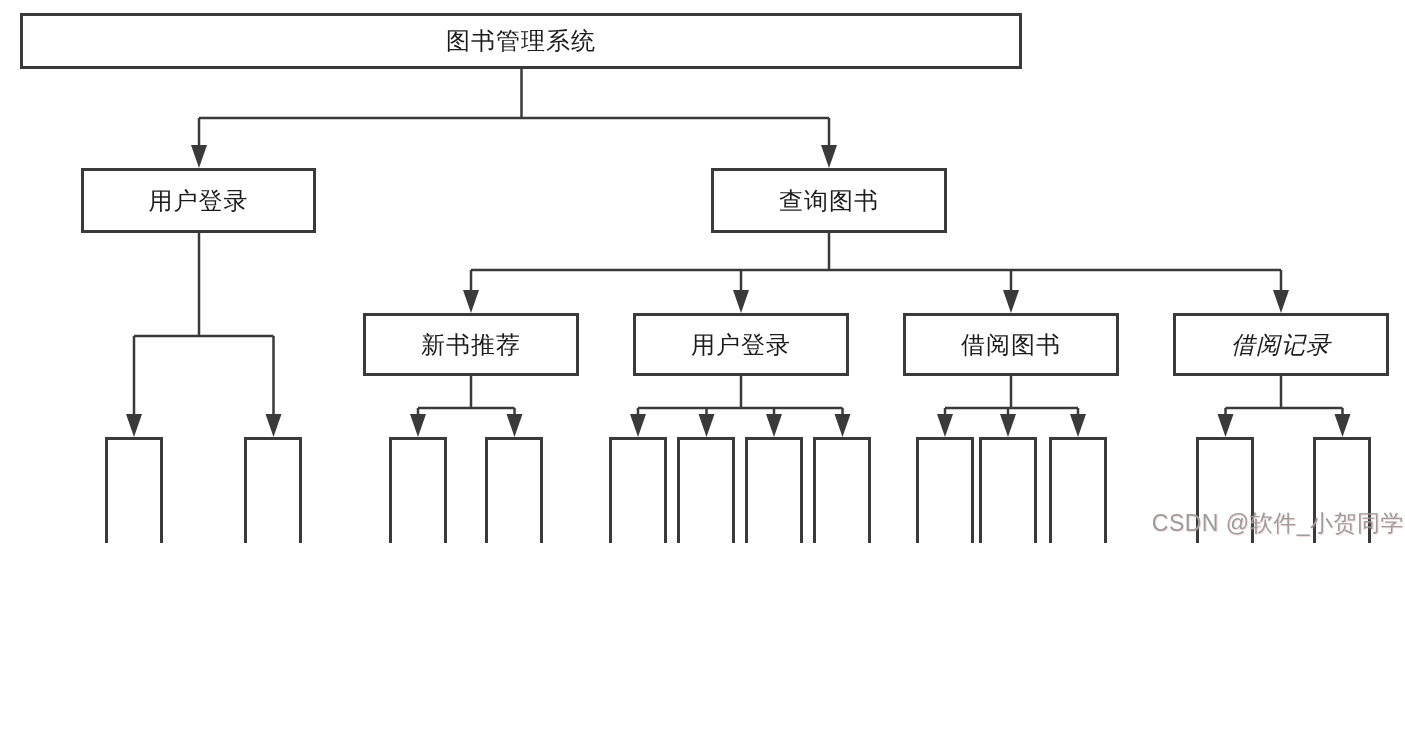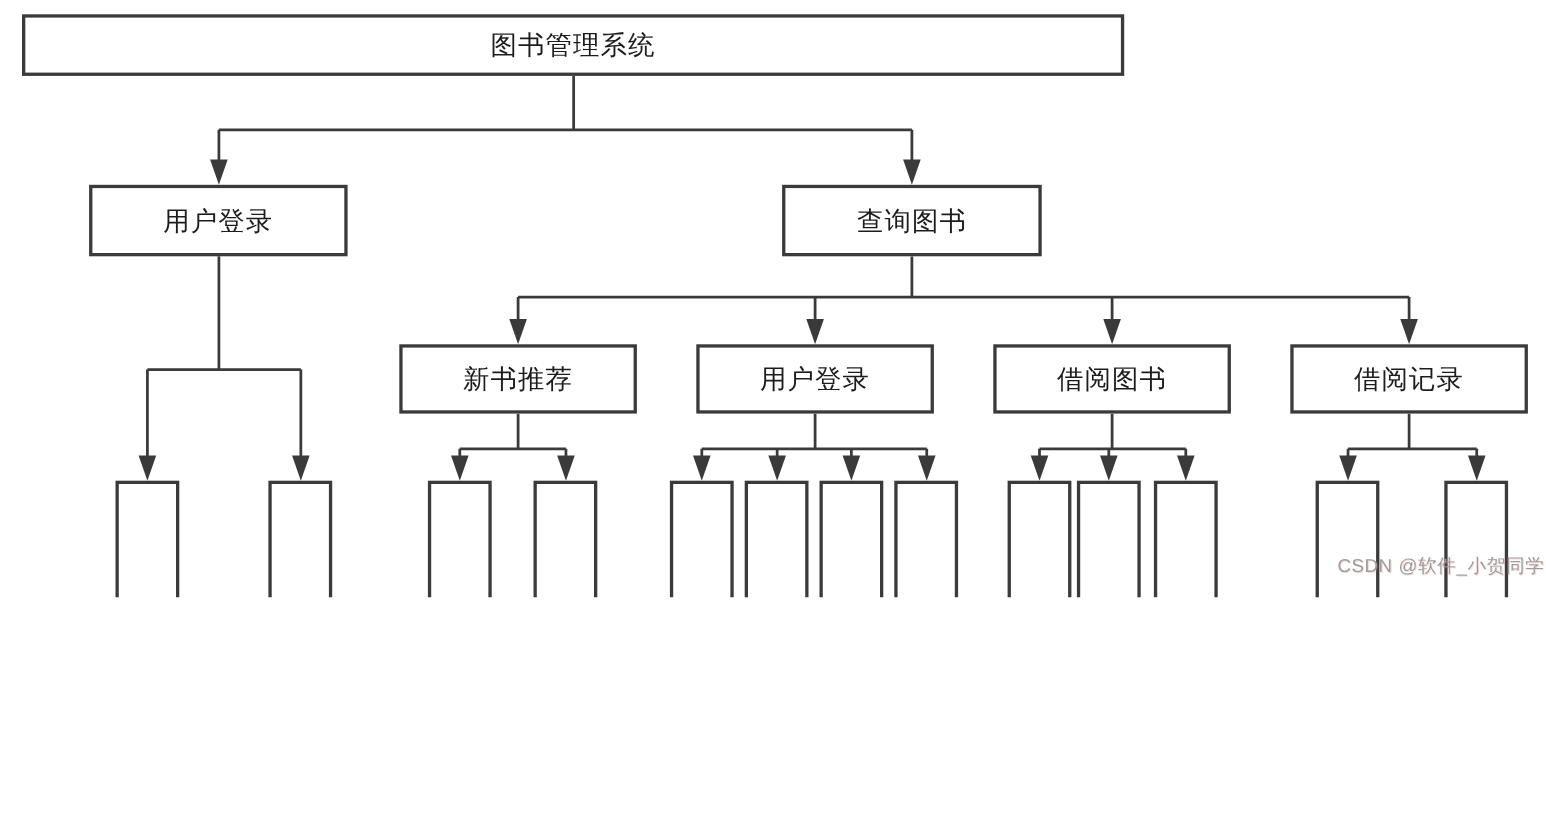--- a/index.html
+++ b/index.html
@@ -47,23 +47,23 @@
   .vlabel{
     writing-mode:vertical-rl;
     text-orientation:mixed;
     font-size:24px;
     letter-spacing:6px;
     color:var(--text);
     line-height:1;
   }
   .watermark{
     position:absolute;
-    right:1px;bottom:17px;
+    right:1px;bottom:4px;
     z-index:3;
-    font-size:17px;
+    font-size:23px;
     color:var(--wm);
     letter-spacing:0.5px;
     text-shadow:1px 1px 0 rgba(235,130,130,0.28);
     white-space:nowrap;
   }
 </style>
 </head>
 <body>
 
 <div class="stage">
@@ -119,21 +119,21 @@
 
   <div class="node l3" style="left:363px;">
     <span class="hlabel">新书推荐</span>
   </div>
   <div class="node l3" style="left:633px;">
     <span class="hlabel">用户登录</span>
   </div>
   <div class="node l3" style="left:903px;">
     <span class="hlabel">借阅图书</span>
   </div>
-  <div class="node l3" style="left:1173px;">
+  <div class="node l3" style="left:1173px;font-style:italic;">
     <span class="hlabel">借阅记录</span>
   </div>
 
   <div class="node vbox" style="left:105px;">
     <span class="vlabel">用户登录</span>
   </div>
   <div class="node vbox" style="left:244px;">
     <span class="vlabel">注销登录</span>
   </div>
 

